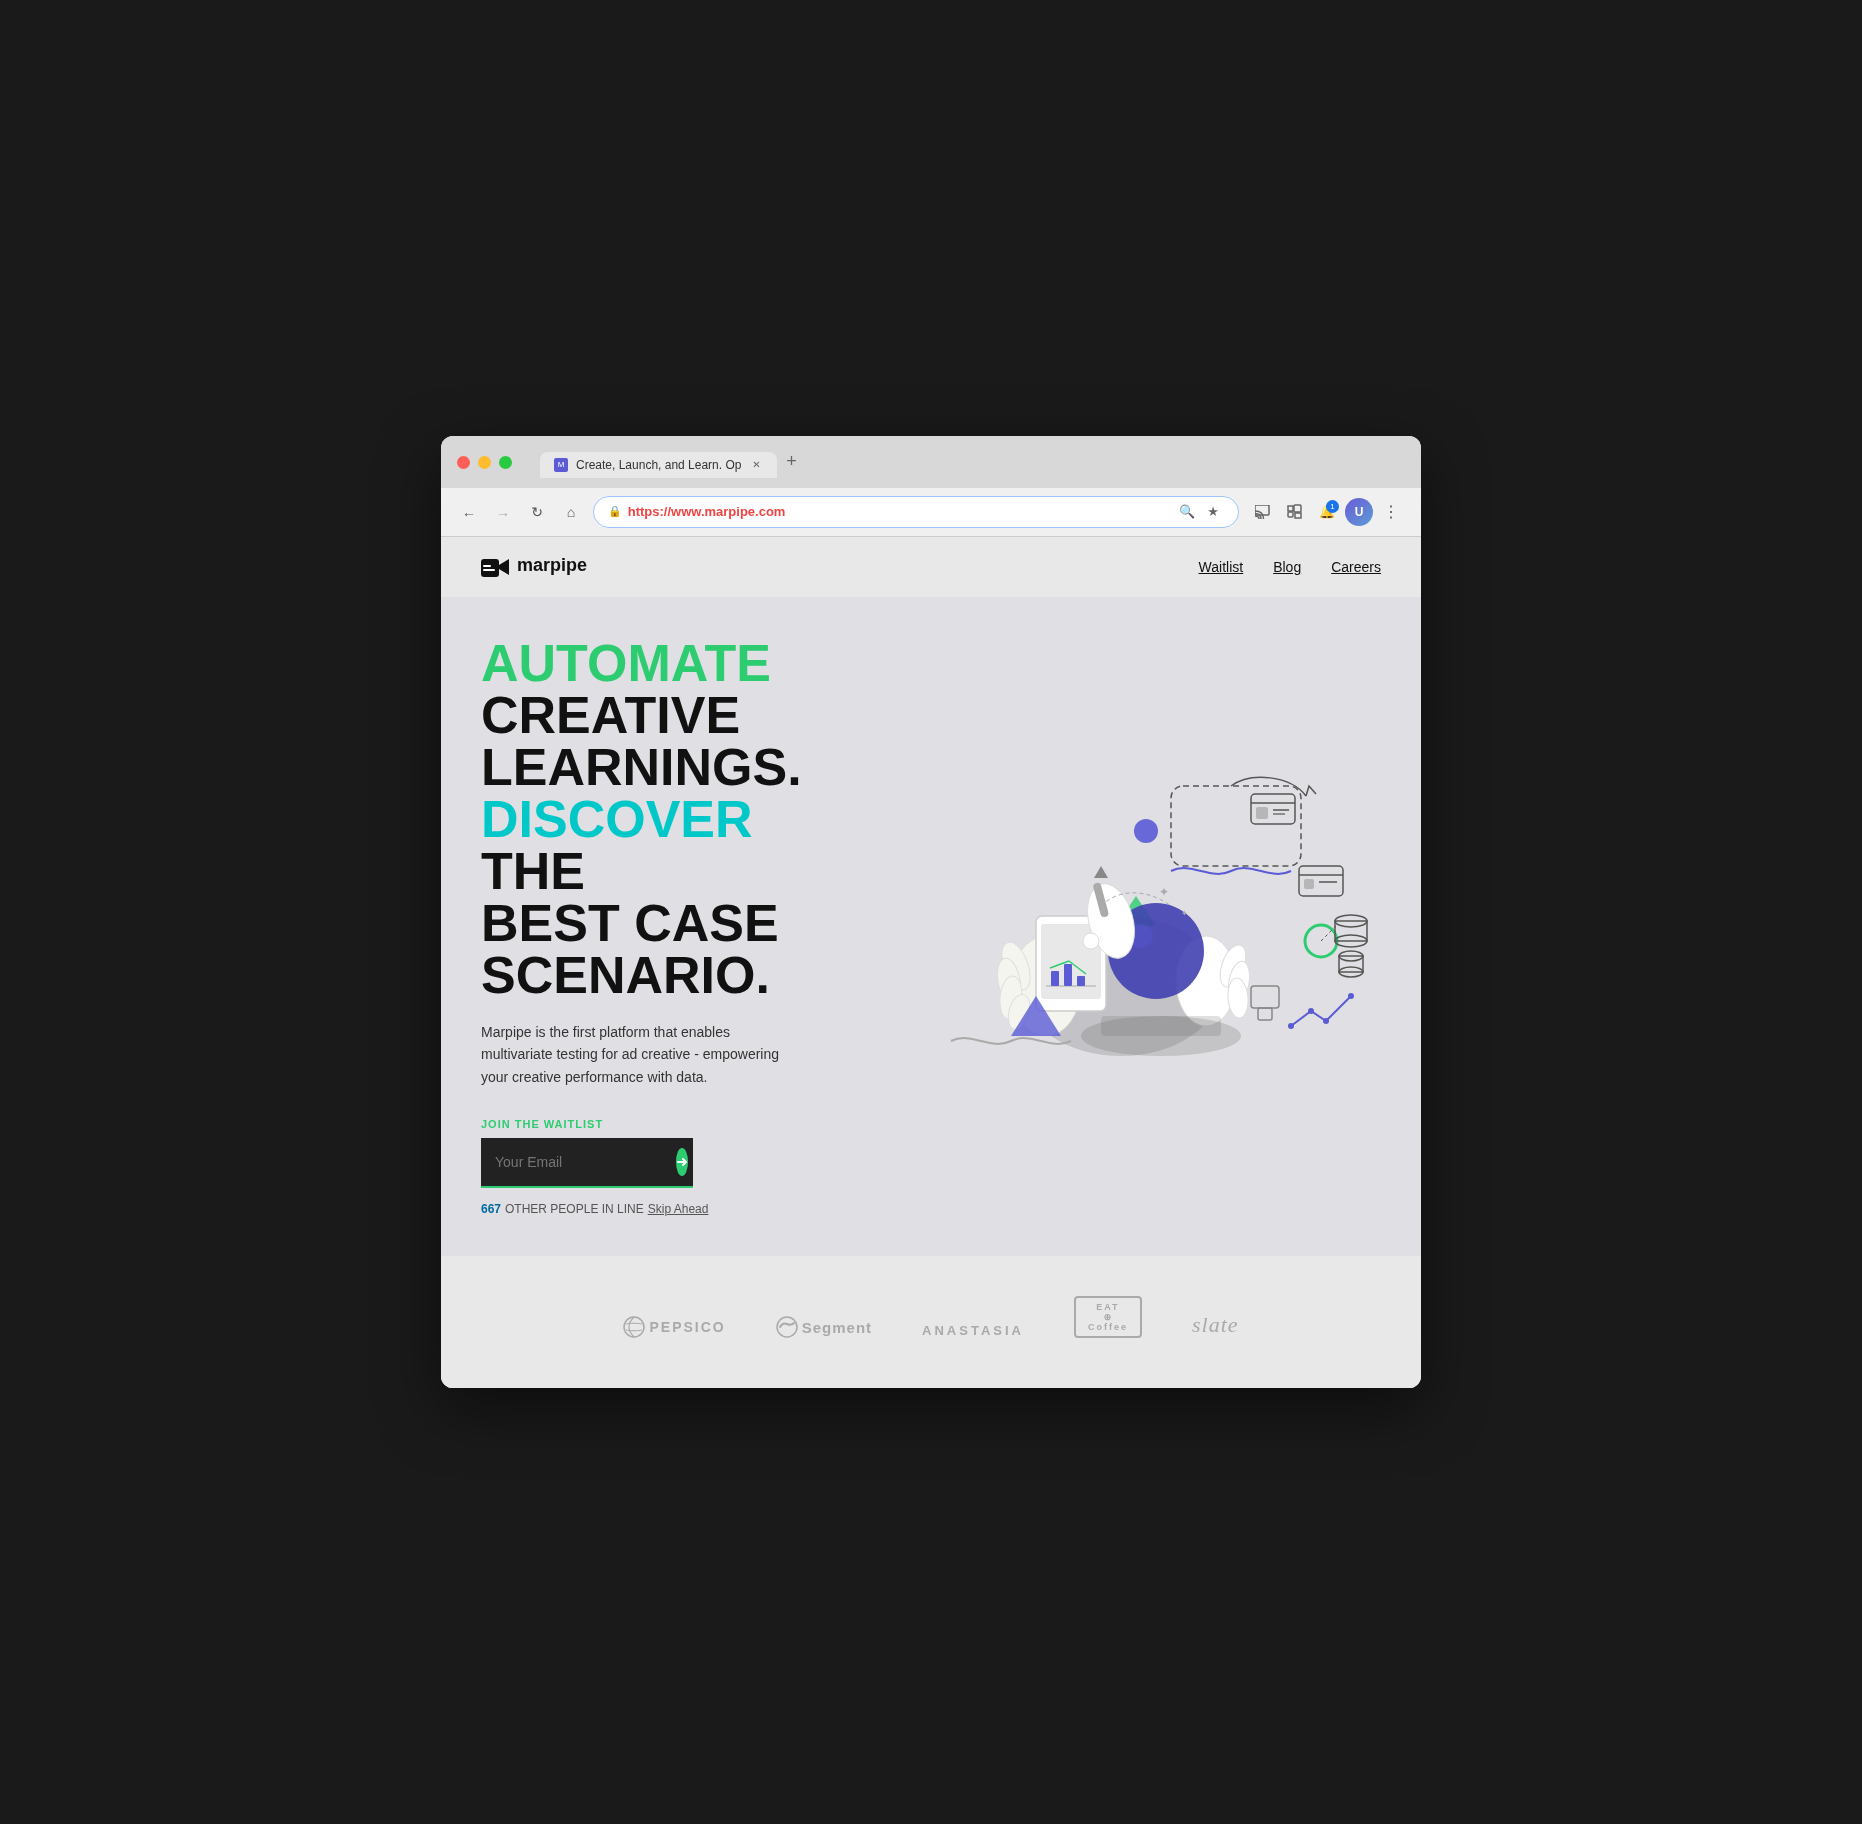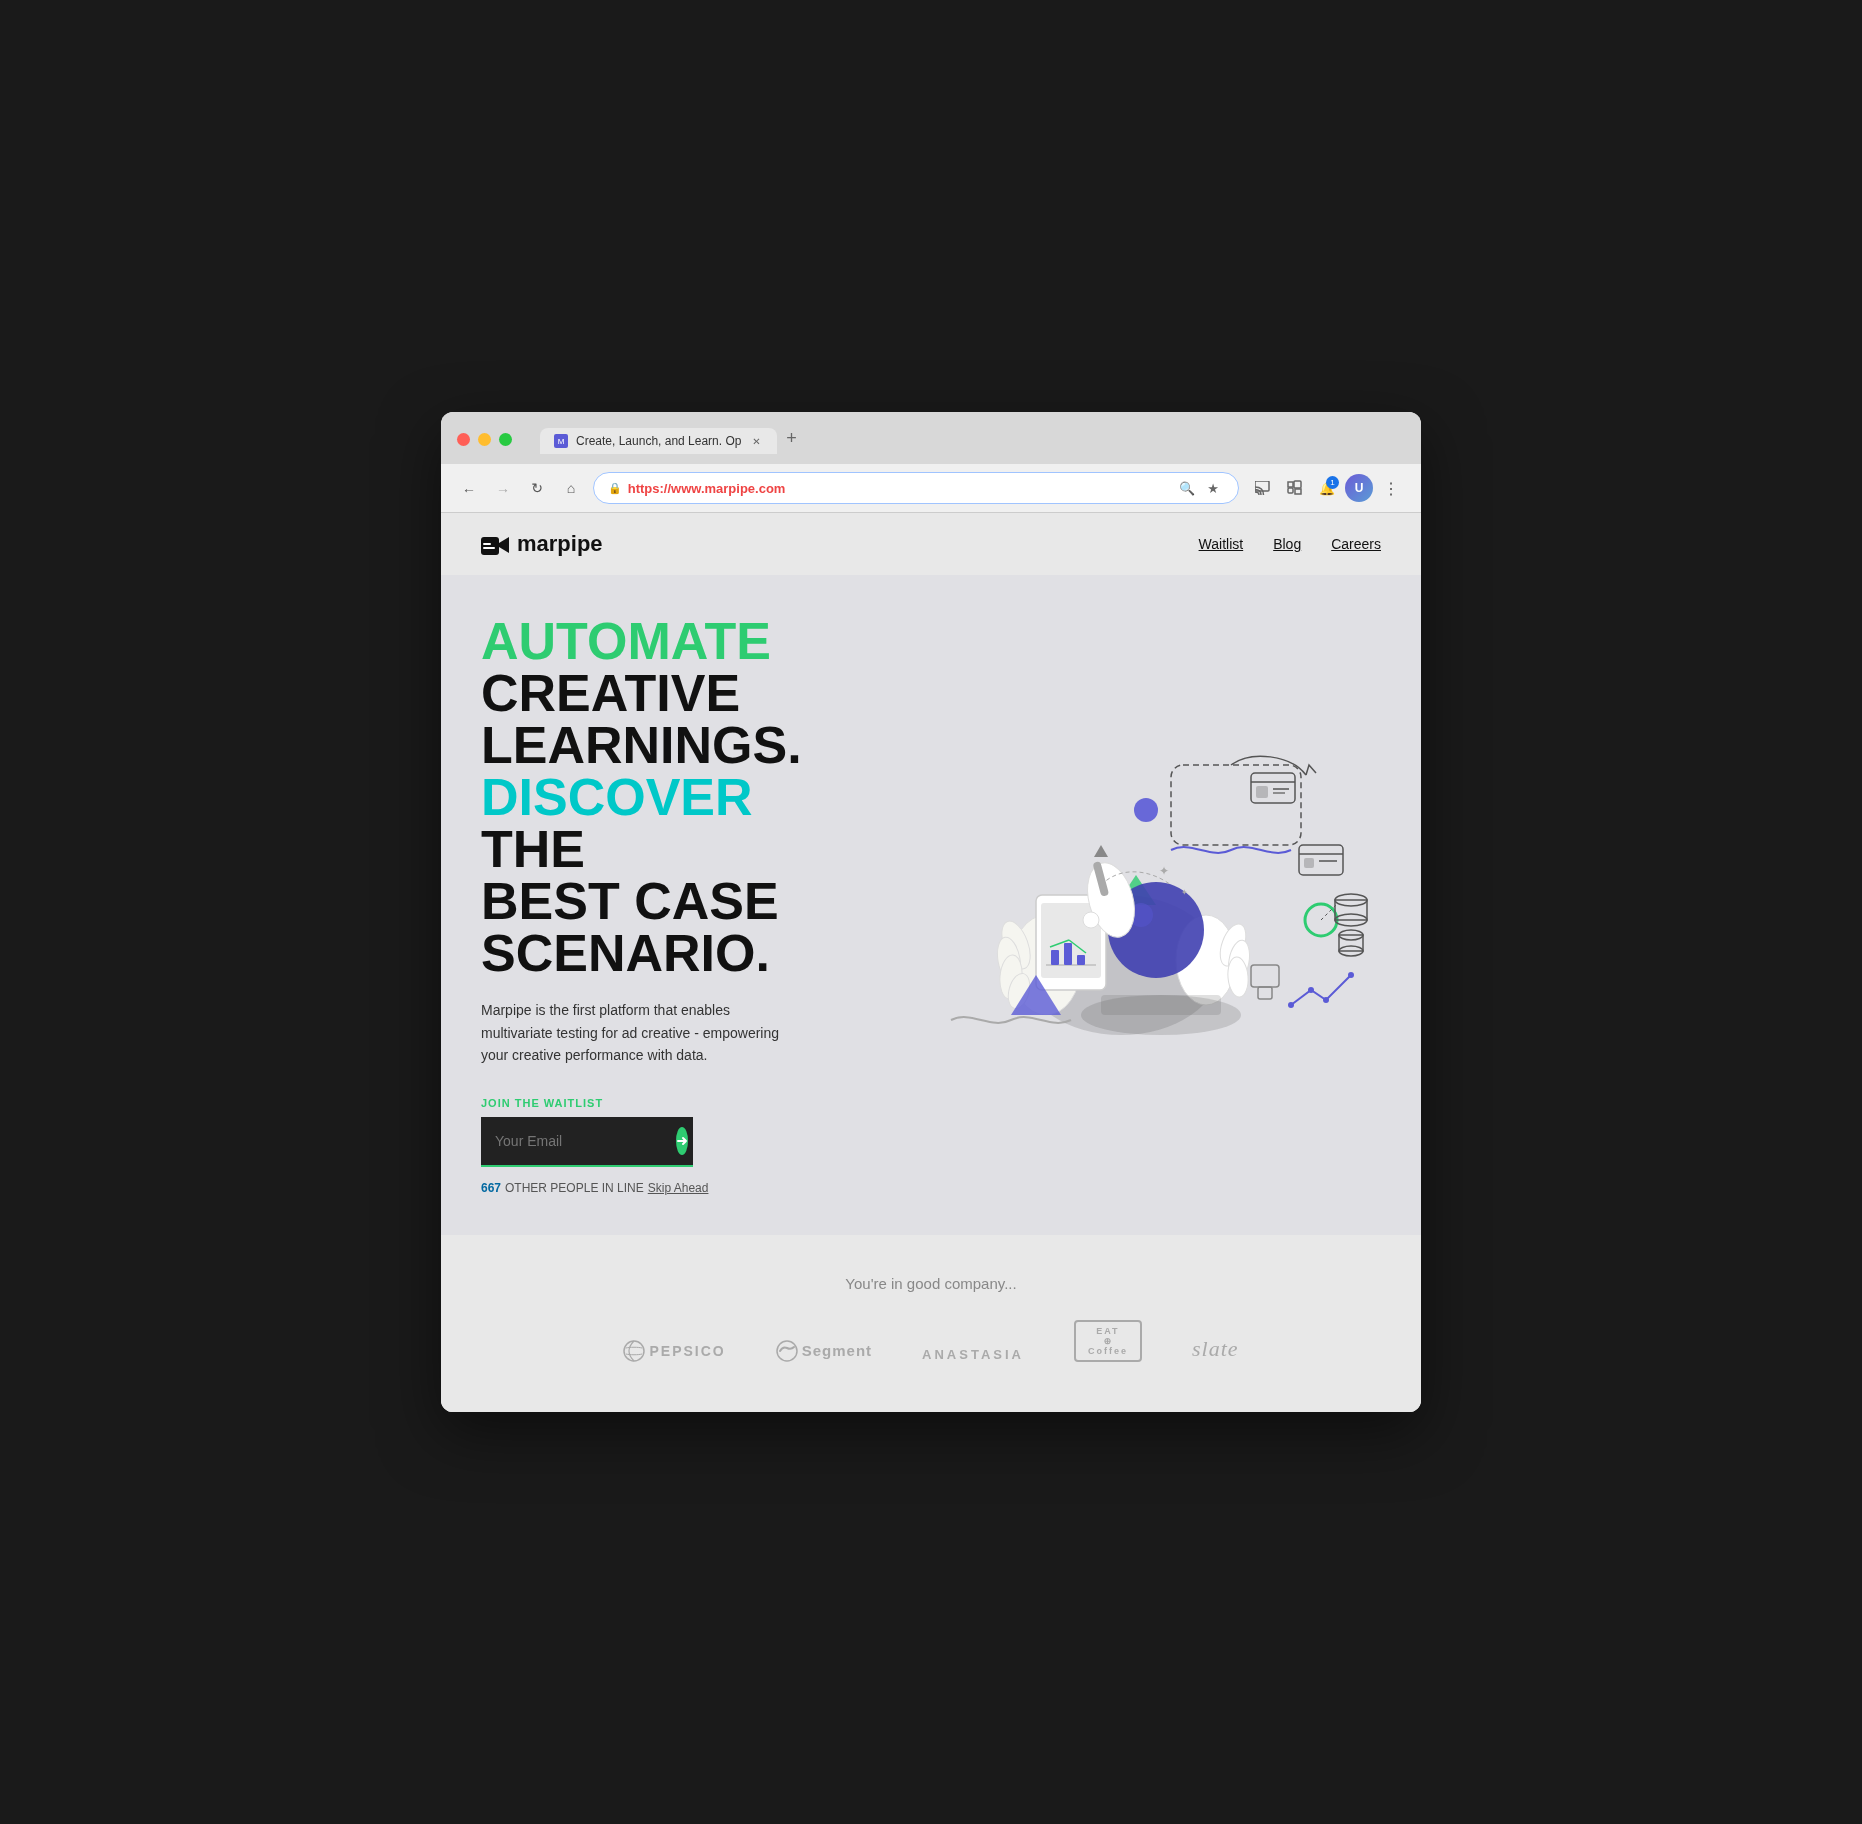--- a/index.html
+++ b/index.html
@@ -230,23 +230,23 @@
     .site-nav {
       display: flex;
       align-items: center;
       justify-content: space-between;
       padding: 18px 40px;
       background: #e8e8e8;
     }
 
     .logo {
       display: flex;
-      align-items: flex-end;
+      align-items: flex-start;
       gap: 6px;
-      font-size: 22px;
+      font-size: 18px;
       font-weight: 700;
       color: #111;
     }
 
     .nav-links {
       display: flex;
       align-items: center;
       gap: 30px;
       justify-content: center;
     }
@@ -639,21 +639,20 @@
           <ellipse cx="300" cy="270" rx="80" ry="20" fill="#555" opacity="0.2"></ellipse>
           <rect x="240" y="250" width="120" height="20" rx="4" fill="#666" opacity="0.2"></rect>
 
           <rect x="390" y="220" width="28" height="22" rx="3" fill="none" stroke="#888" stroke-width="1.5"></rect>
           <rect x="397" y="242" width="14" height="12" rx="2" fill="none" stroke="#888" stroke-width="1.5"></rect>
         </svg>
       </div>
     </section>
 
     <div class="company-section">
-      <p class="company-tagline">You're in good company...</p>
       <div class="company-logos">
 
         <div class="company-logo pepsico-logo">
           <svg width="22" height="22" viewBox="0 0 22 22" fill="none">
             <circle cx="11" cy="11" r="10" stroke="#aaa" stroke-width="1.5"></circle>
             <path d="M11 1 C11 1 6 6 6 11 C6 16 11 21 11 21" stroke="#aaa" stroke-width="1.2"></path>
             <path d="M3 8 C6 7 16 7 19 8" stroke="#aaa" stroke-width="1"></path>
             <path d="M3 14 C6 15 16 15 19 14" stroke="#aaa" stroke-width="1"></path>
           </svg>
           <span style="font-size:14px;font-weight:700;letter-spacing:2px;color:#aaa;">PEPSICO</span>

